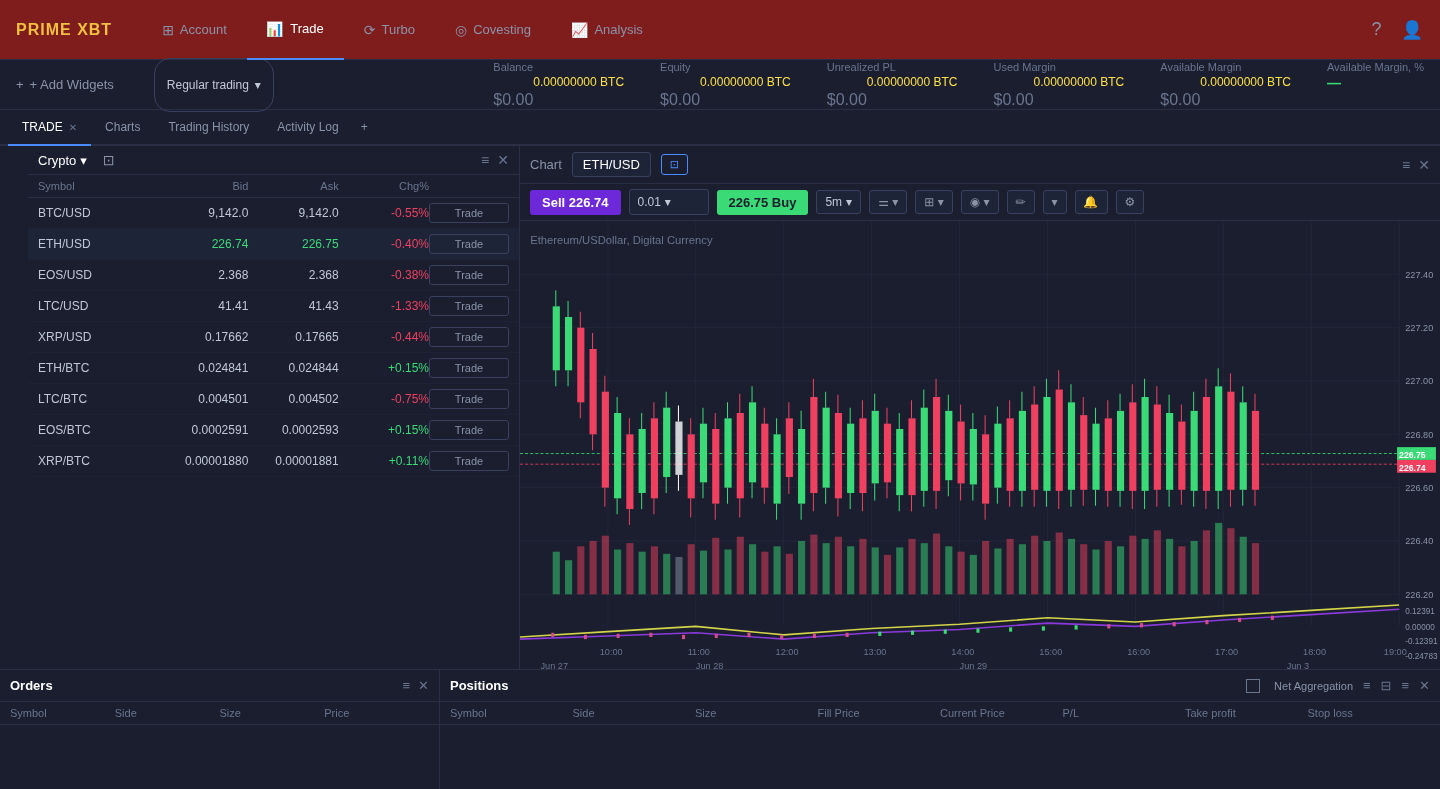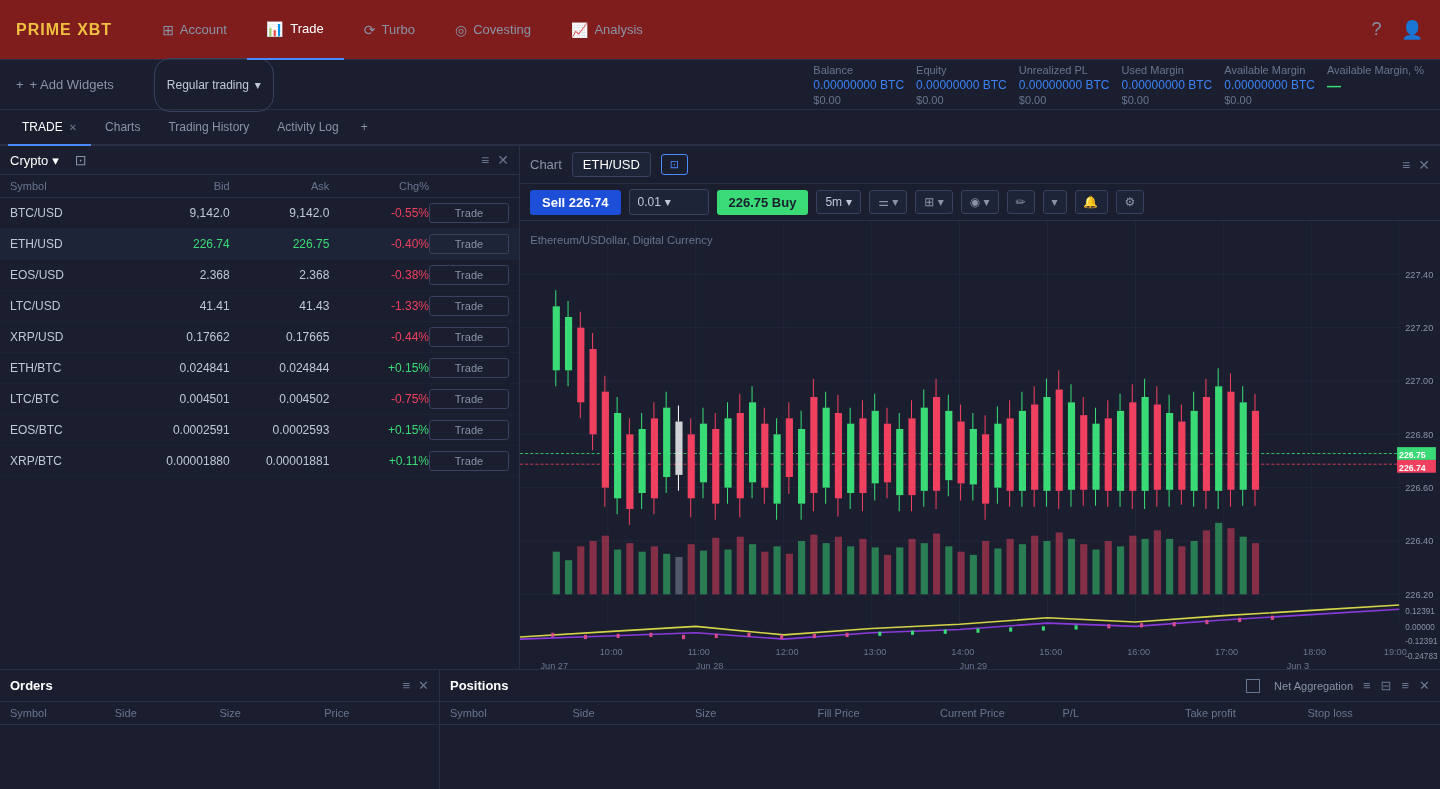--- a/index.html
+++ b/index.html
@@ -13,39 +13,39 @@
     .nav-item { display: flex; align-items: center; gap: 6px; padding: 0 20px; height: 60px; color: #8a93a8; cursor: pointer; font-size: 13px; position: relative; }
     .nav-item.active { color: #fff; border-bottom: 2px solid #4a8cff; }
     .nav-icon { font-size: 14px; }
     .nav-right { display: flex; align-items: center; gap: 20px; margin-left: auto; }
     .nav-right-icon { color: #8a93a8; cursor: pointer; font-size: 18px; }
 
     
     .toolbar { display: flex; align-items: center; height: 50px; background: #1a1e2e; border-bottom: 1px solid #2a2f45; padding: 0 16px; gap: 20px; }
     .add-widgets { display: flex; align-items: center; gap: 6px; color: #8a93a8; cursor: pointer; font-size: 13px; margin-right: 20px; }
     .trading-select { background: transparent; border: 1px solid #3a4060; color: #c0c8d8; padding: 19px 12px; border-radius: 16px; cursor: pointer; font-size: 12px; display: flex; align-items: center; gap: 6px; }
-    .balance-group { display: flex; gap: 12px; flex: 1; justify-content: flex-end; }
+    .balance-group { display: flex; gap: 36px; flex: 1; justify-content: flex-end; }
     .balance-item { display: flex; flex-direction: column; gap: 2px; }
     .balance-label { color: #6a7590; font-size: 11px; }
-    .balance-btc { color: #3b82f6; font-size: 12px; }
-    .balance-usd { color: #6a7590; font-size: 11px; }
+    .balance-btc { color: #fde047; font-size: 12px; margin-left: 40px; }
+    .balance-usd { color: #6a7590; font-size: 16px; }
     .margin-pct { color: #3adb76; font-size: 14px; font-weight: bold; }
 
     
     .tabs-bar { display: flex; align-items: center; height: 36px; background: #1a1e2e; border-bottom: 2px solid #2a2f45; padding: 0 8px; }
     .tab { padding: 0 14px; height: 36px; display: flex; align-items: center; gap: 6px; cursor: pointer; color: #8a93a8; font-size: 12px; border-bottom: 2px solid transparent; margin-bottom: -2px; }
     .tab.active { color: #fff; border-bottom: 2px solid #4a8cff; }
     .tab-close { font-size: 10px; color: #6a7590; }
     .tab-add { color: #8a93a8; cursor: pointer; padding: 0 8px; }
 
     
     .main-layout { display: flex; height: calc(789px - 60px - 50px - 36px - 120px); }
 
     
-    .left-panel { width: 520px; background: #1a1e2e; border-right: 1px solid #2a2f45; display: flex; flex-direction: column; }
+    .left-panel { width: 520px; background: #1a1e2e; border-right: 1px solid #2a2f45; display: flex; flex-direction: column; padding-left: 28px; }
     .panel-header { display: flex; align-items: center; padding: 6px 10px; border-bottom: 1px solid #2a2f45; gap: 8px; }
     .crypto-label { color: #fff; font-size: 13px; cursor: pointer; display: flex; align-items: center; gap: 4px; }
     .panel-controls { margin-left: auto; display: flex; gap: 8px; }
     .panel-ctrl-btn { color: #6a7590; cursor: pointer; font-size: 14px; }
 
     
     .market-table { flex: 1; overflow: hidden; }
     .market-table-header { display: grid; grid-template-columns: 120px 1fr 1fr 1fr 80px; padding: 5px 10px; border-bottom: 1px solid #2a2f45; }
     .market-table-header span { color: #6a7590; font-size: 11px; }
     .market-row { display: grid; grid-template-columns: 120px 1fr 1fr 1fr 80px; padding: 5px 10px; border-bottom: 1px solid #1e2235; align-items: center; cursor: pointer; }
@@ -60,21 +60,21 @@
     .chart-panel { flex: 1; background: #1a1e2e; display: flex; flex-direction: column; }
     .chart-header { display: flex; align-items: center; padding: 6px 10px; border-bottom: 1px solid #2a2f45; gap: 10px; }
     .chart-title { color: #8a93a8; font-size: 13px; }
     .chart-symbol { background: #1e2438; border: 1px solid #3a4060; color: #fff; padding: 4px 10px; border-radius: 3px; font-size: 13px; }
     .chart-btn-blue { background: transparent; border: 1px solid #4a8cff; color: #4a8cff; padding: 3px 8px; border-radius: 3px; font-size: 11px; cursor: pointer; }
     .chart-controls { margin-left: auto; display: flex; gap: 8px; align-items: center; }
     .chart-ctrl { color: #6a7590; cursor: pointer; font-size: 14px; }
 
     
     .chart-toolbar { display: flex; align-items: center; padding: 5px 10px; gap: 8px; border-bottom: 1px solid #2a2f45; }
-    .sell-btn { background: #1d4ed8; color: #fff; padding: 5px 12px; border-radius: 3px; font-size: 13px; font-weight: bold; border: none; cursor: pointer; }
+    .sell-btn { background: #6d28d9; color: #fff; padding: 5px 12px; border-radius: 3px; font-size: 13px; font-weight: bold; border: none; cursor: pointer; }
     .buy-btn { background: #3adb76; color: #1a1e2e; padding: 5px 12px; border-radius: 3px; font-size: 13px; font-weight: bold; border: none; cursor: pointer; }
     .qty-input { background: #1e2438; border: 1px solid #3a4060; color: #c0c8d8; padding: 5px 8px; border-radius: 3px; font-size: 12px; width: 80px; display: flex; align-items: center; gap: 4px; }
     .timeframe-sel { background: #1e2438; border: 1px solid #3a4060; color: #c0c8d8; padding: 4px 8px; border-radius: 3px; font-size: 12px; cursor: pointer; display: flex; align-items: center; gap: 4px; }
     .chart-tool-btn { background: #1e2438; border: 1px solid #3a4060; color: #8a93a8; padding: 4px 8px; border-radius: 3px; cursor: pointer; font-size: 12px; }
 
     
     .chart-body { flex: 1; position: relative; overflow: hidden; }
 
     
     .bottom-panels { display: flex; height: 150px; border-top: 1px solid #2a2f45; justify-content: center; }

